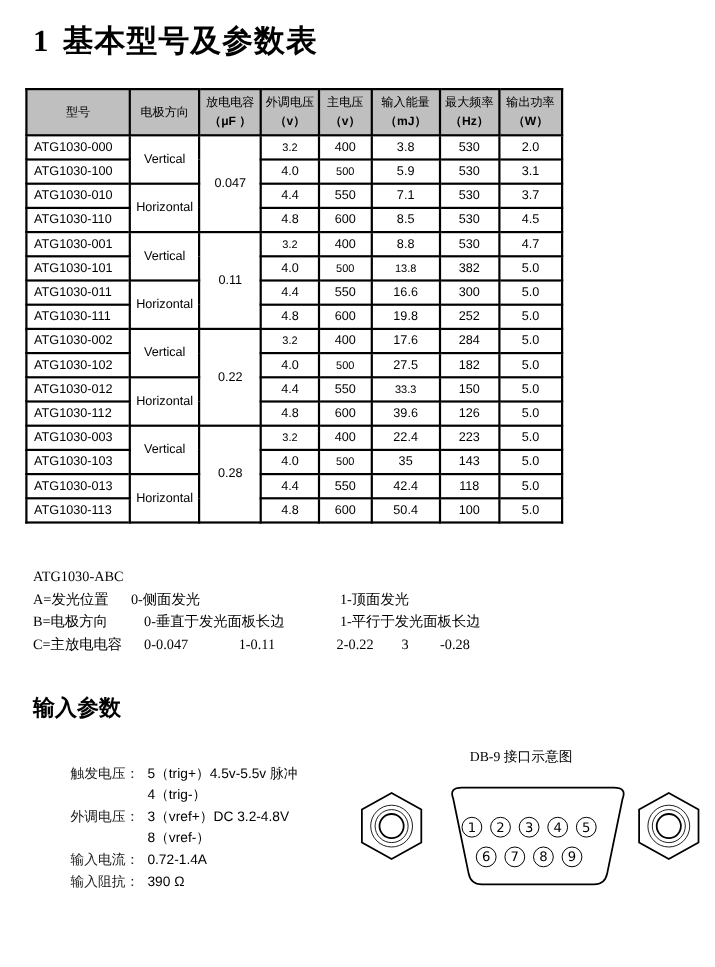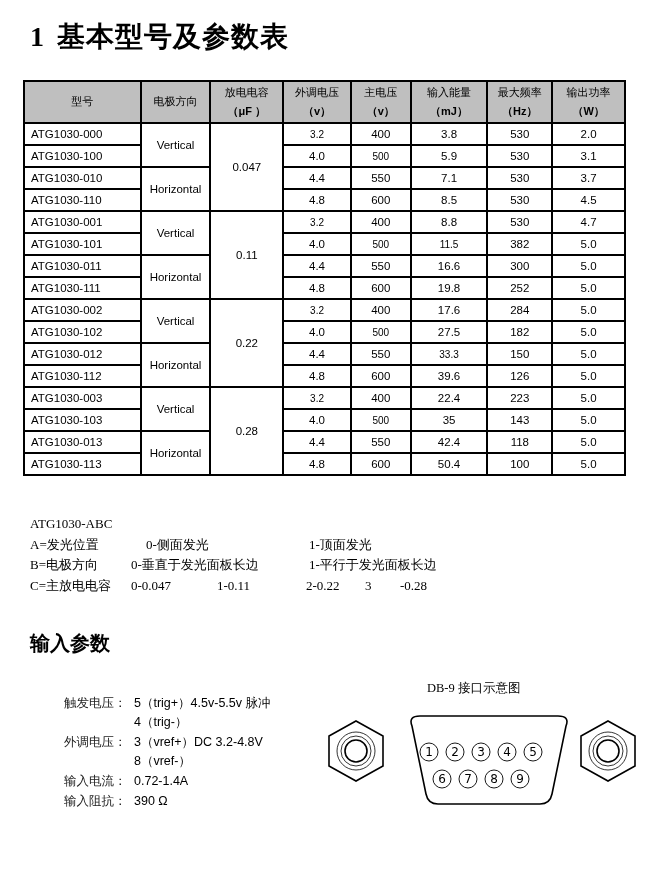--- a/index.html
+++ b/index.html
@@ -1,19 +1,19 @@
 <!DOCTYPE html>
 <html><head>
 <meta charset="utf-8">
 <style>
   html, body { margin: 0; padding: 0; background: #ffffff; }
   body { width: 650px; height: 879px; position: relative; overflow: hidden; color: #000; font-family: "Liberation Sans", sans-serif; }
   .h1 { position: absolute; left: 30px; top: 18px; font-family: "Liberation Serif", "DejaVu Serif", serif; font-size: 28px; font-weight: bold; letter-spacing: 1px; }
   .h1 .num { margin-right: 12px; }
-  table.spec { position: absolute; left: 23px; top: 80px; width: 603px; border-collapse: collapse; font-family: "Liberation Sans", sans-serif; font-size: 11.5px; }
+  table.spec { position: absolute; left: 23px; top: 80px; width: 489px; border-collapse: collapse; font-family: "Liberation Sans", sans-serif; font-size: 11.5px; }
   table.spec td, table.spec th { border: 2px solid #000; padding: 0; height: 20px; text-align: center; }
   table.spec th { background: #bfbfbf; font-weight: normal; font-family: "DejaVu Serif", "Liberation Serif", serif; font-size: 11px; height: 40px; line-height: 18px; }
   table.spec th .unit { font-family: "Liberation Sans", sans-serif; font-weight: bold; font-size: 11px; }
   table.spec td.model { text-align: left; padding-left: 6px; }
   table.spec td.small { font-size: 10px; margin-left: 21px; }
   .code-block { position: absolute; left: 30px; top: 514px; font-family: "Liberation Serif", "DejaVu Serif", serif; font-size: 13px; line-height: 20.5px; }
   .code-block .row { position: relative; height: 20.5px; white-space: nowrap; }
   .code-block span.cell { position: absolute; top: 0; text-align: right; }
   .h2 { position: absolute; left: 30px; top: 630px; font-family: "DejaVu Sans", sans-serif; font-size: 20px; font-weight: bold; }
   .params { position: absolute; left: 64px; top: 693px; font-size: 12.5px; line-height: 19.6px; }
@@ -98,21 +98,21 @@
       <td class="small">3.2</td>
       <td>400</td>
       <td>8.8</td>
       <td>530</td>
       <td>4.7</td>
     </tr>
     <tr>
       <td class="model">ATG1030-101</td>
       <td>4.0</td>
       <td class="small">500</td>
-      <td class="small">11.5</td>
+      <td class="small">13.8</td>
       <td>382</td>
       <td>5.0</td>
     </tr>
     <tr>
       <td class="model">ATG1030-011</td>
       <td rowspan="2">Horizontal</td>
       <td>4.4</td>
       <td>550</td>
       <td>16.6</td>
       <td>300</td>
@@ -200,21 +200,21 @@
     </tr>
   </tbody>
 </table>
 
 <div class="code-block">
   <div class="row">
       <span class="cell" style="left:0">ATG1030-ABC</span>
     </div>
   <div class="row">
     <span class="cell" style="left:0">A=发光位置</span>
-    <span class="cell" style="left:116px">0-侧面发光</span>
+    <span class="cell" style="left:89px">0-侧面发光</span>
     <span class="cell" style="left:279px">1-顶面发光</span>
   </div>
   <div class="row">
     <span class="cell" style="left:0">B=电极方向</span>
     <span class="cell" style="left:101px">0-垂直于发光面板长边</span>
     <span class="cell" style="left:279px">1-平行于发光面板长边</span>
   </div>
   <div class="row">
     <span class="cell" style="left:0">C=主放电电容</span>
     <span class="cell" style="left:101px">0-0.047</span>

